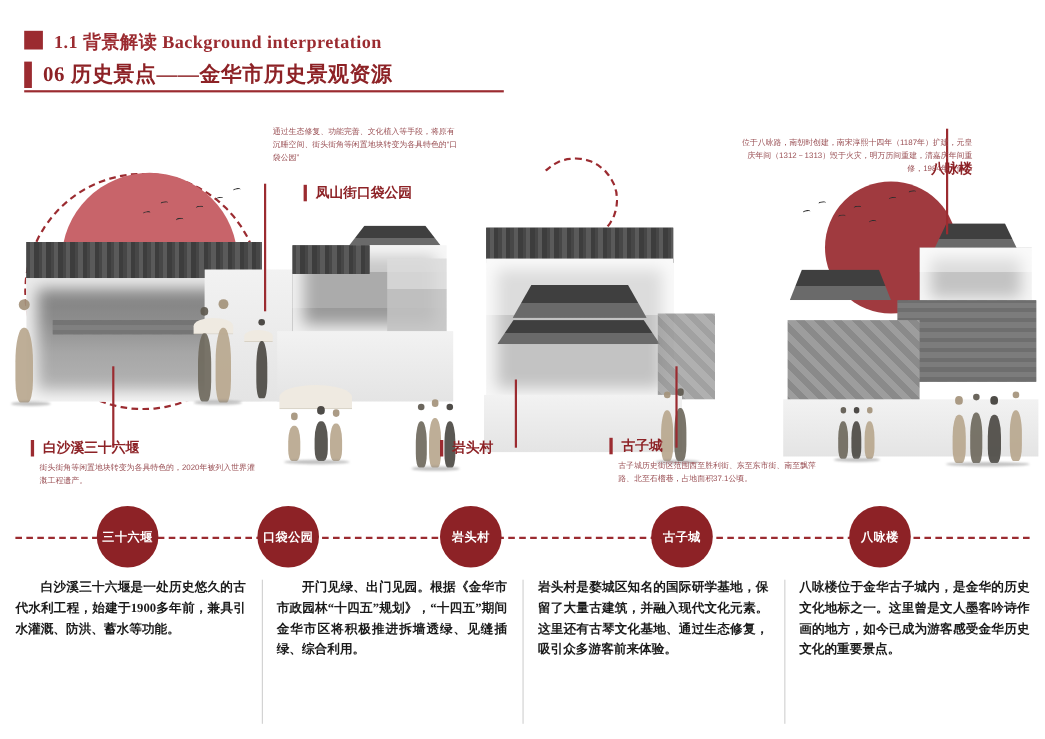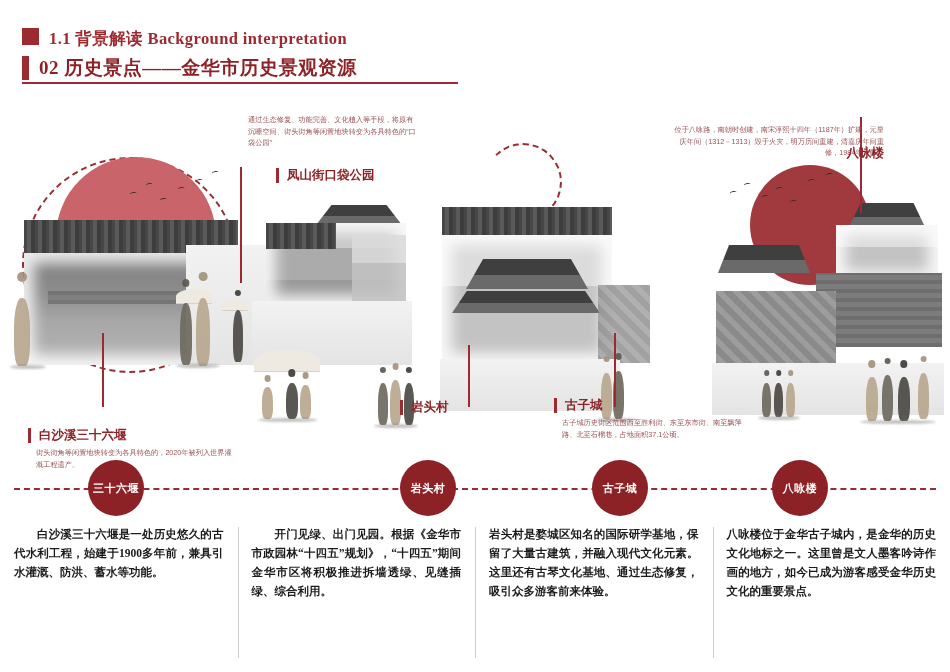--- a/index.html
+++ b/index.html
@@ -193,21 +193,21 @@
 <body>
 
 <div id="page">
 
   <div class="hdr-line1">
     <span class="hdr-sq"></span>
     <span class="hdr-line1-txt">1.1 背景解读 Background interpretation</span>
   </div>
   <div class="hdr-line2">
     <span class="hdr-bar"></span>
-    <span class="hdr-line2-txt">02 历史景点——金华市历史景观资源</span>
+    <span class="hdr-line2-txt">06 历史景点——金华市历史景观资源</span>
   </div>
   <div class="hdr-rule"></div>
 
   <div class="stage">
 
     <div class="dashring" style="left:22px; top:62px; width:216px; height:216px;"></div>
     <div class="sun" style="left:56px; top:62px; width:160px; height:124px; border-radius:80px 80px 0 0;"></div>
 
     <div class="photo ph-trees" style="left:24px; top:125px; width:214px; height:36px;"></div>
     <div class="photo ph-water soft-b" style="left:24px; top:158px; width:214px; height:112px;"></div>
@@ -301,39 +301,42 @@
     <div class="co-title">凤山街口袋公园</div>
   </div>
 
   <div class="callout" style="left:672px; top:104px; width:212px;">
     <div class="co-body r">位于八咏路，南朝时创建，南宋淳熙十四年（1187年）扩建，元皇庆年间（1312－1313）毁于火灾，明万历间重建，清嘉庆年间重修，1984年大修。</div>
   </div>
   <div class="callout" style="left:800px; top:146px;">
     <div class="co-title plain" style="text-align:right; width:84px;">八咏楼</div>
   </div>
 
-  <div class="callout" style="left:28px; top:400px; width:210px;margin-top:28px;">
+  <div class="callout" style="left:28px; top:400px; width:210px;">
     <div class="co-title">白沙溪三十六堰</div>
     <div class="co-body" style="margin-top:4px; padding-left:8px;">街头街角等闲置地块转变为各具特色的，2020年被列入世界灌溉工程遗产。</div>
   </div>
 
   <div class="callout" style="left:400px; top:400px; width:110px;">
     <div class="co-title">岩头村</div>
   </div>
 
   <div class="callout" style="left:554px; top:398px; width:200px;">
     <div class="co-title">古子城</div>
     <div class="co-body" style="margin-top:4px; padding-left:8px;">古子城历史街区范围西至胜利街、东至东市街、南至飘萍路、北至石榴巷，占地面积37.1公顷。</div>
   </div>
 
   <div class="tl">
     <div class="tl-line"></div>
     <div class="tl-node" style="left:88px;">
       <span>三十六堰</span>
     </div>
+    <div class="tl-node" style="left:234px;">
+      <span>口袋公园</span>
+    </div>
     <div class="tl-node" style="left:400px;">
       <span>岩头村</span>
     </div>
     <div class="tl-node" style="left:592px;">
       <span>古子城</span>
     </div>
     <div class="tl-node" style="left:772px;">
       <span>八咏楼</span>
     </div>
   </div>

